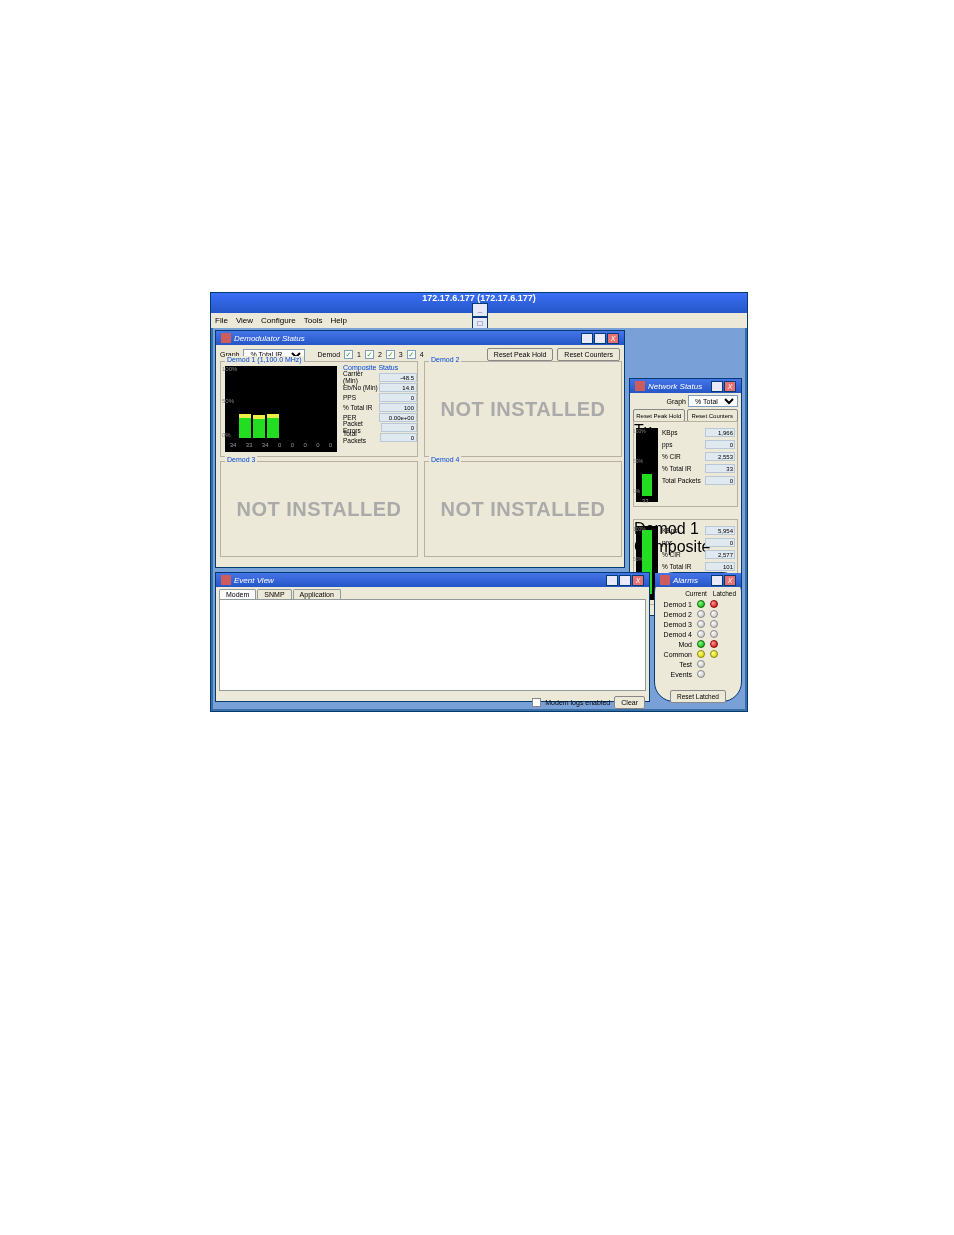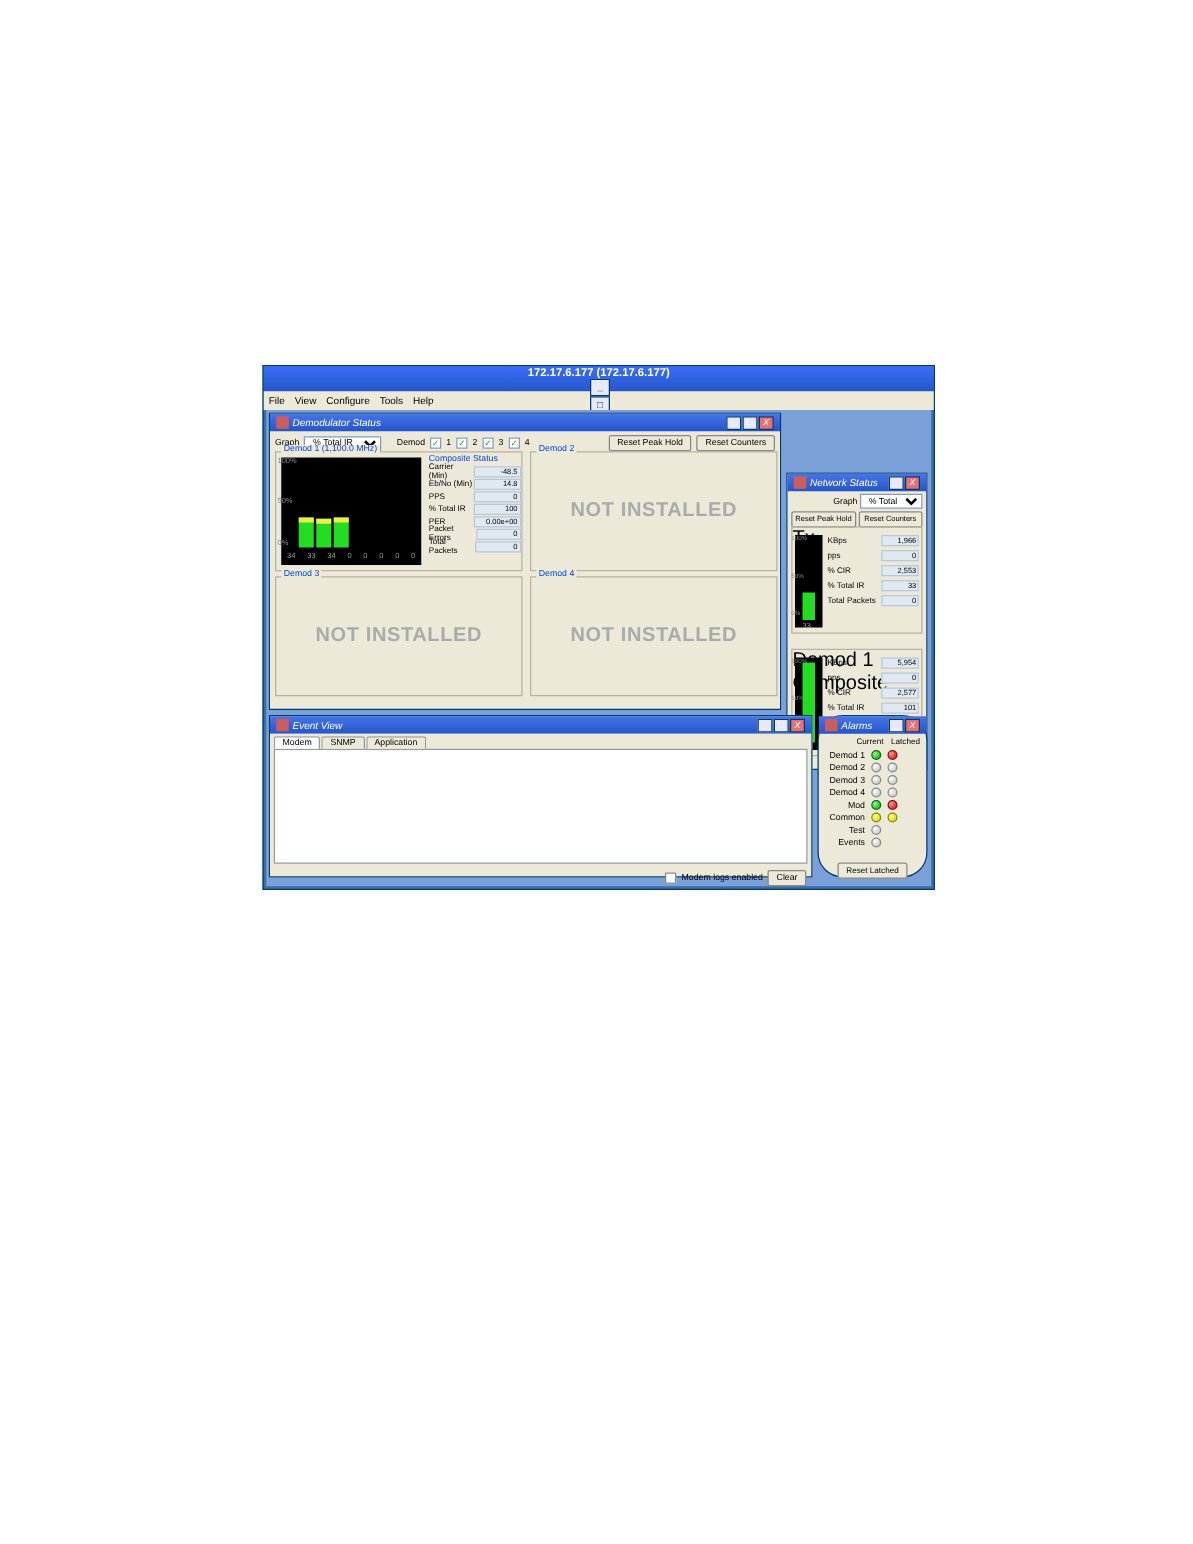--- a/index.html
+++ b/index.html
@@ -28,21 +28,21 @@
   .btn { font-size: 7px; border: 1px solid #888; background: #ece9d8; padding: 1px 6px; height: 13px; border-radius: 2px; }
   
   .fieldset { position: absolute; border: 1px solid #b8b0a0; font-size: 7px; }
   .fieldset .legend { position: absolute; top: -6px; left: 4px; background: #ece9d8; padding: 0 2px; color: #0046d5; font-size: 7px; }
   
   .demod1 { left: 4px; top: 30px; width: 198px; height: 96px; }
   .demod2 { left: 208px; top: 30px; width: 198px; height: 96px; }
   .demod3 { left: 4px; top: 130px; width: 198px; height: 96px; }
   .demod4 { left: 208px; top: 130px; width: 198px; height: 96px; }
   
-  .not-installed { display: flex; align-items: center; justify-content: center; height: 100%; color: #aaa; font-size: 16px; font-weight: bold; letter-spacing: 0.5px; }
+  .not-installed { display: flex; align-items: center; justify-content: center; height: 100%; color: #aaa; font-size: 20px; font-weight: bold; letter-spacing: 0.5px; }
   
   .bar-area { position: absolute; left: 4px; top: 4px; width: 112px; height: 86px; background: #000; }
   .bar-area .ylab { position: absolute; left: -3px; color: #888; font-size: 6px; }
   .bar { position: absolute; bottom: 14px; width: 12px; }
   .bar .g { position: absolute; bottom: 0; width: 100%; background: #2d2; }
   .bar .y { position: absolute; width: 100%; background: #ee4; }
   .xaxis { position: absolute; bottom: 4px; left: 0; right: 0; display: flex; justify-content: space-around; color: #999; font-size: 6px; }
   
   .comp-status { position: absolute; left: 122px; top: 2px; width: 74px; font-size: 6.5px; }
   .comp-status .cs-title { color: #0046d5; margin-bottom: 1px; font-size: 7px; }

